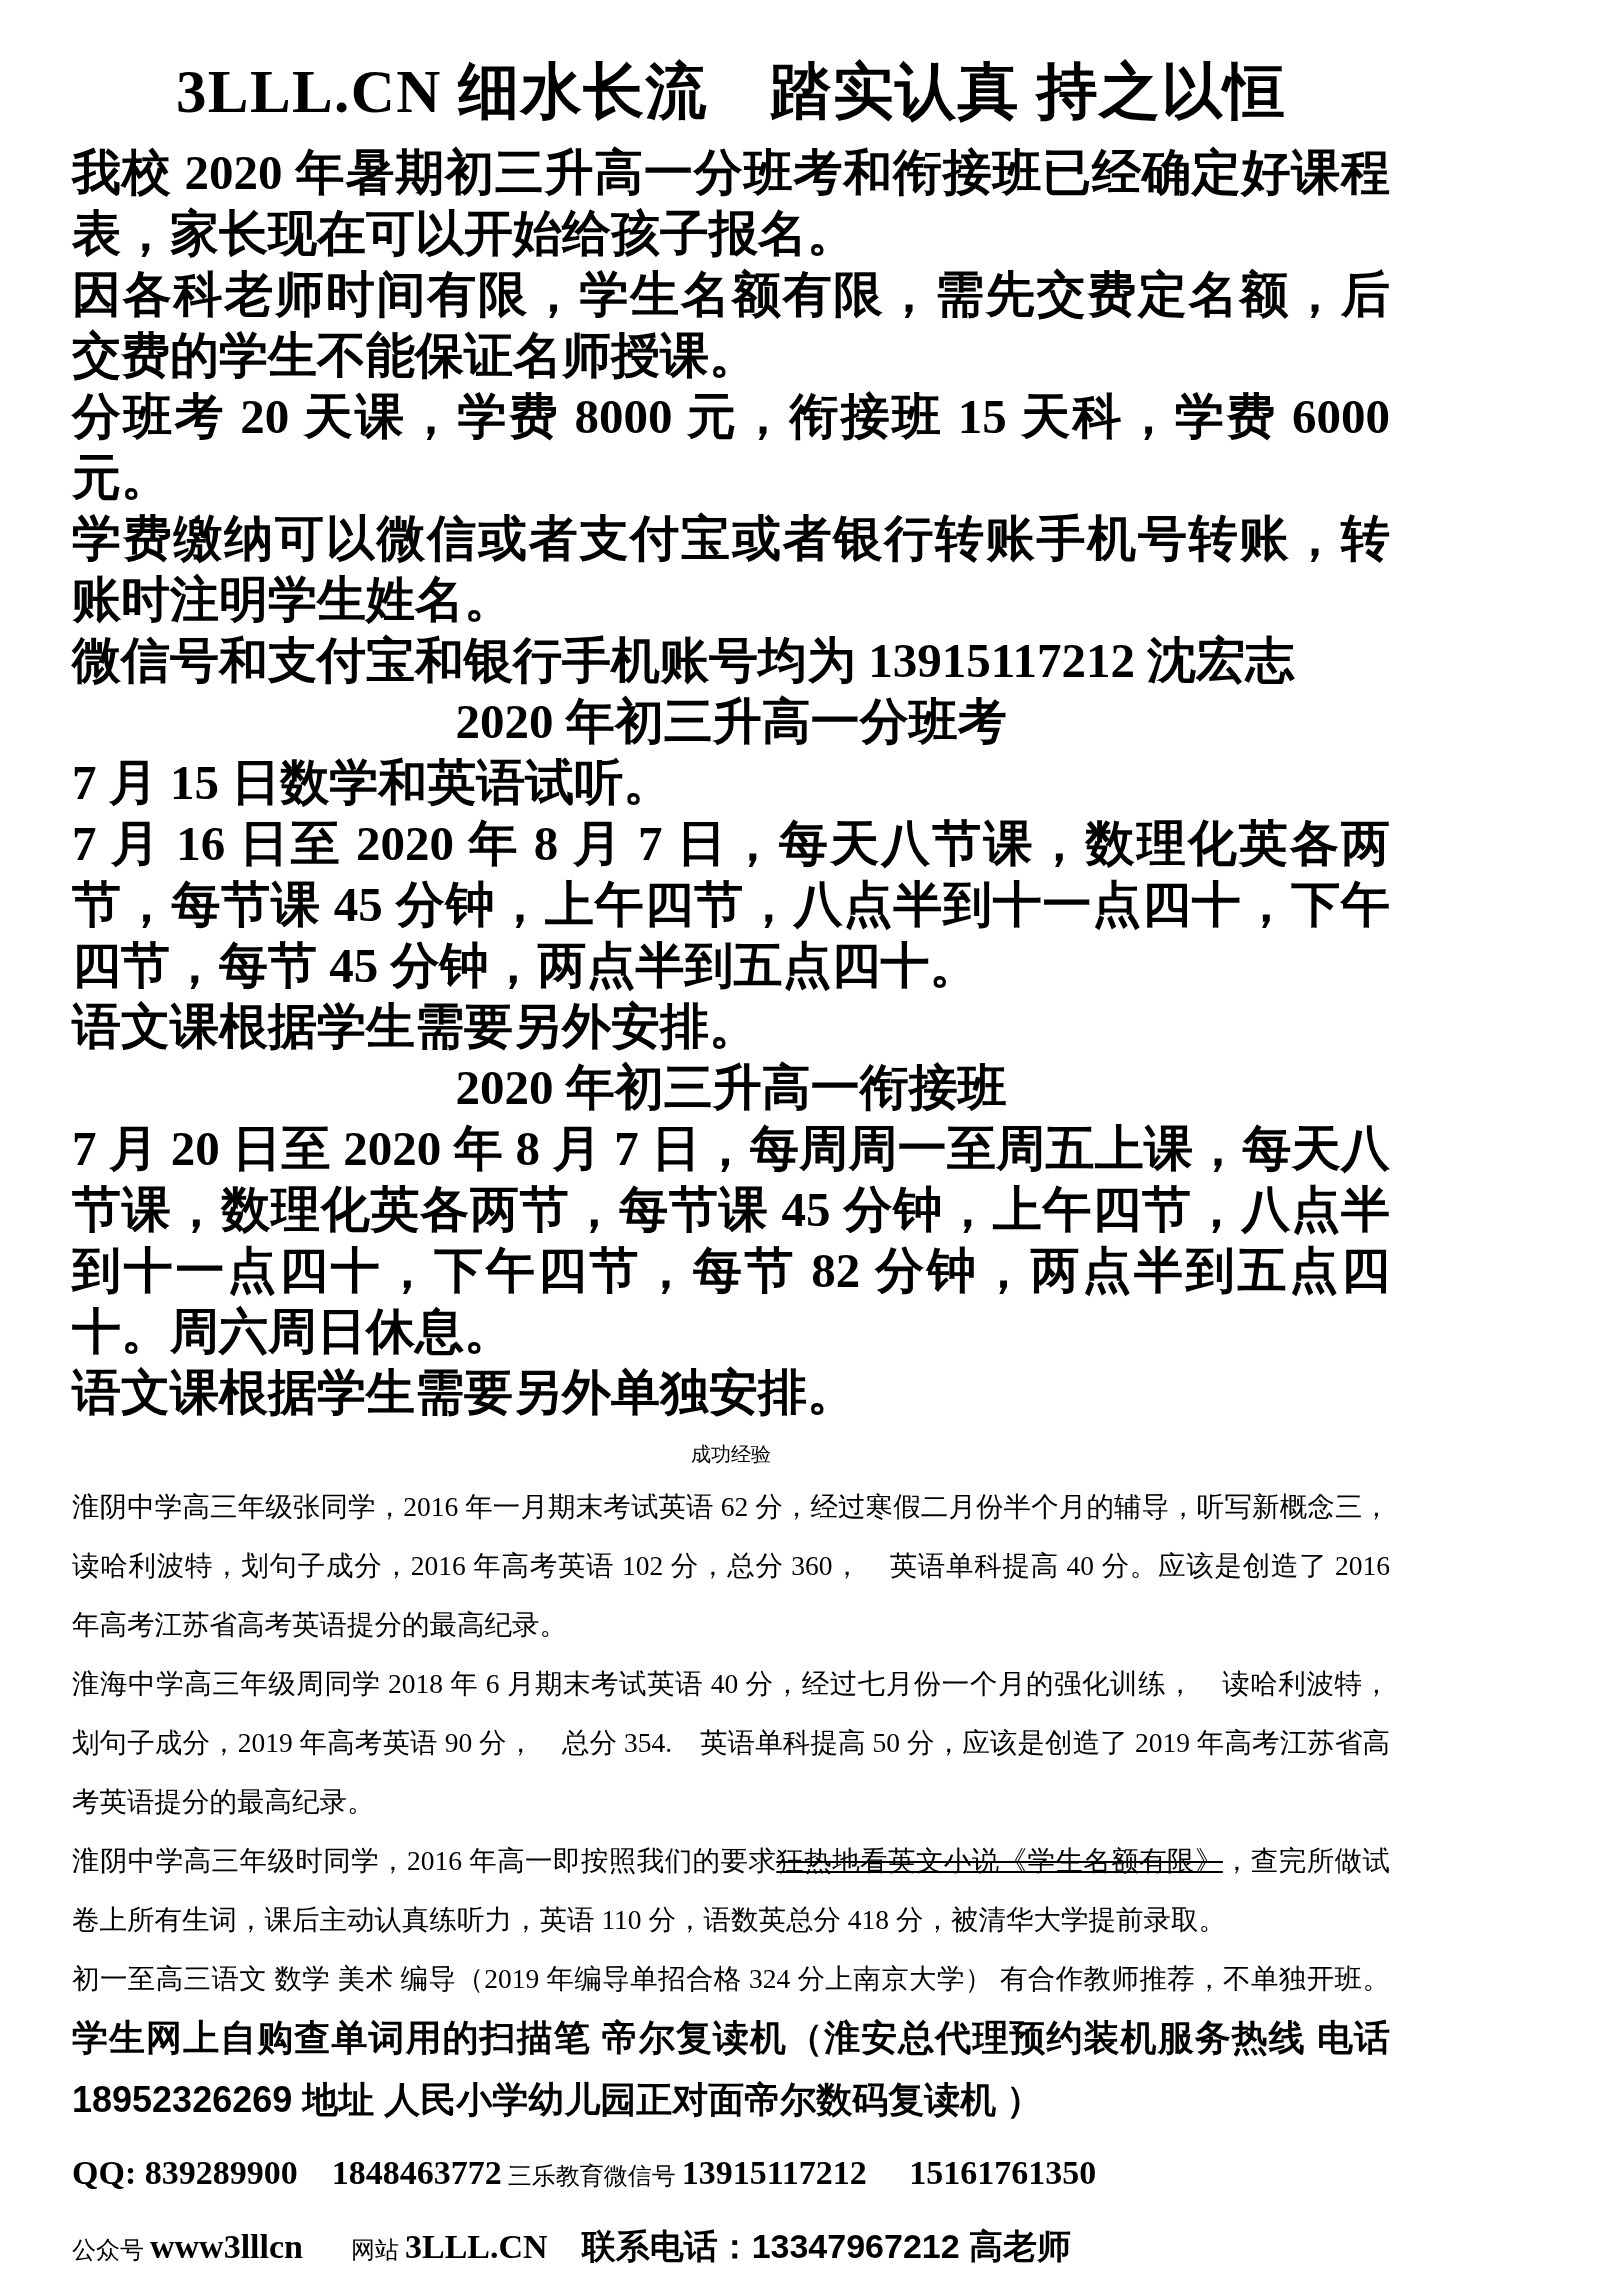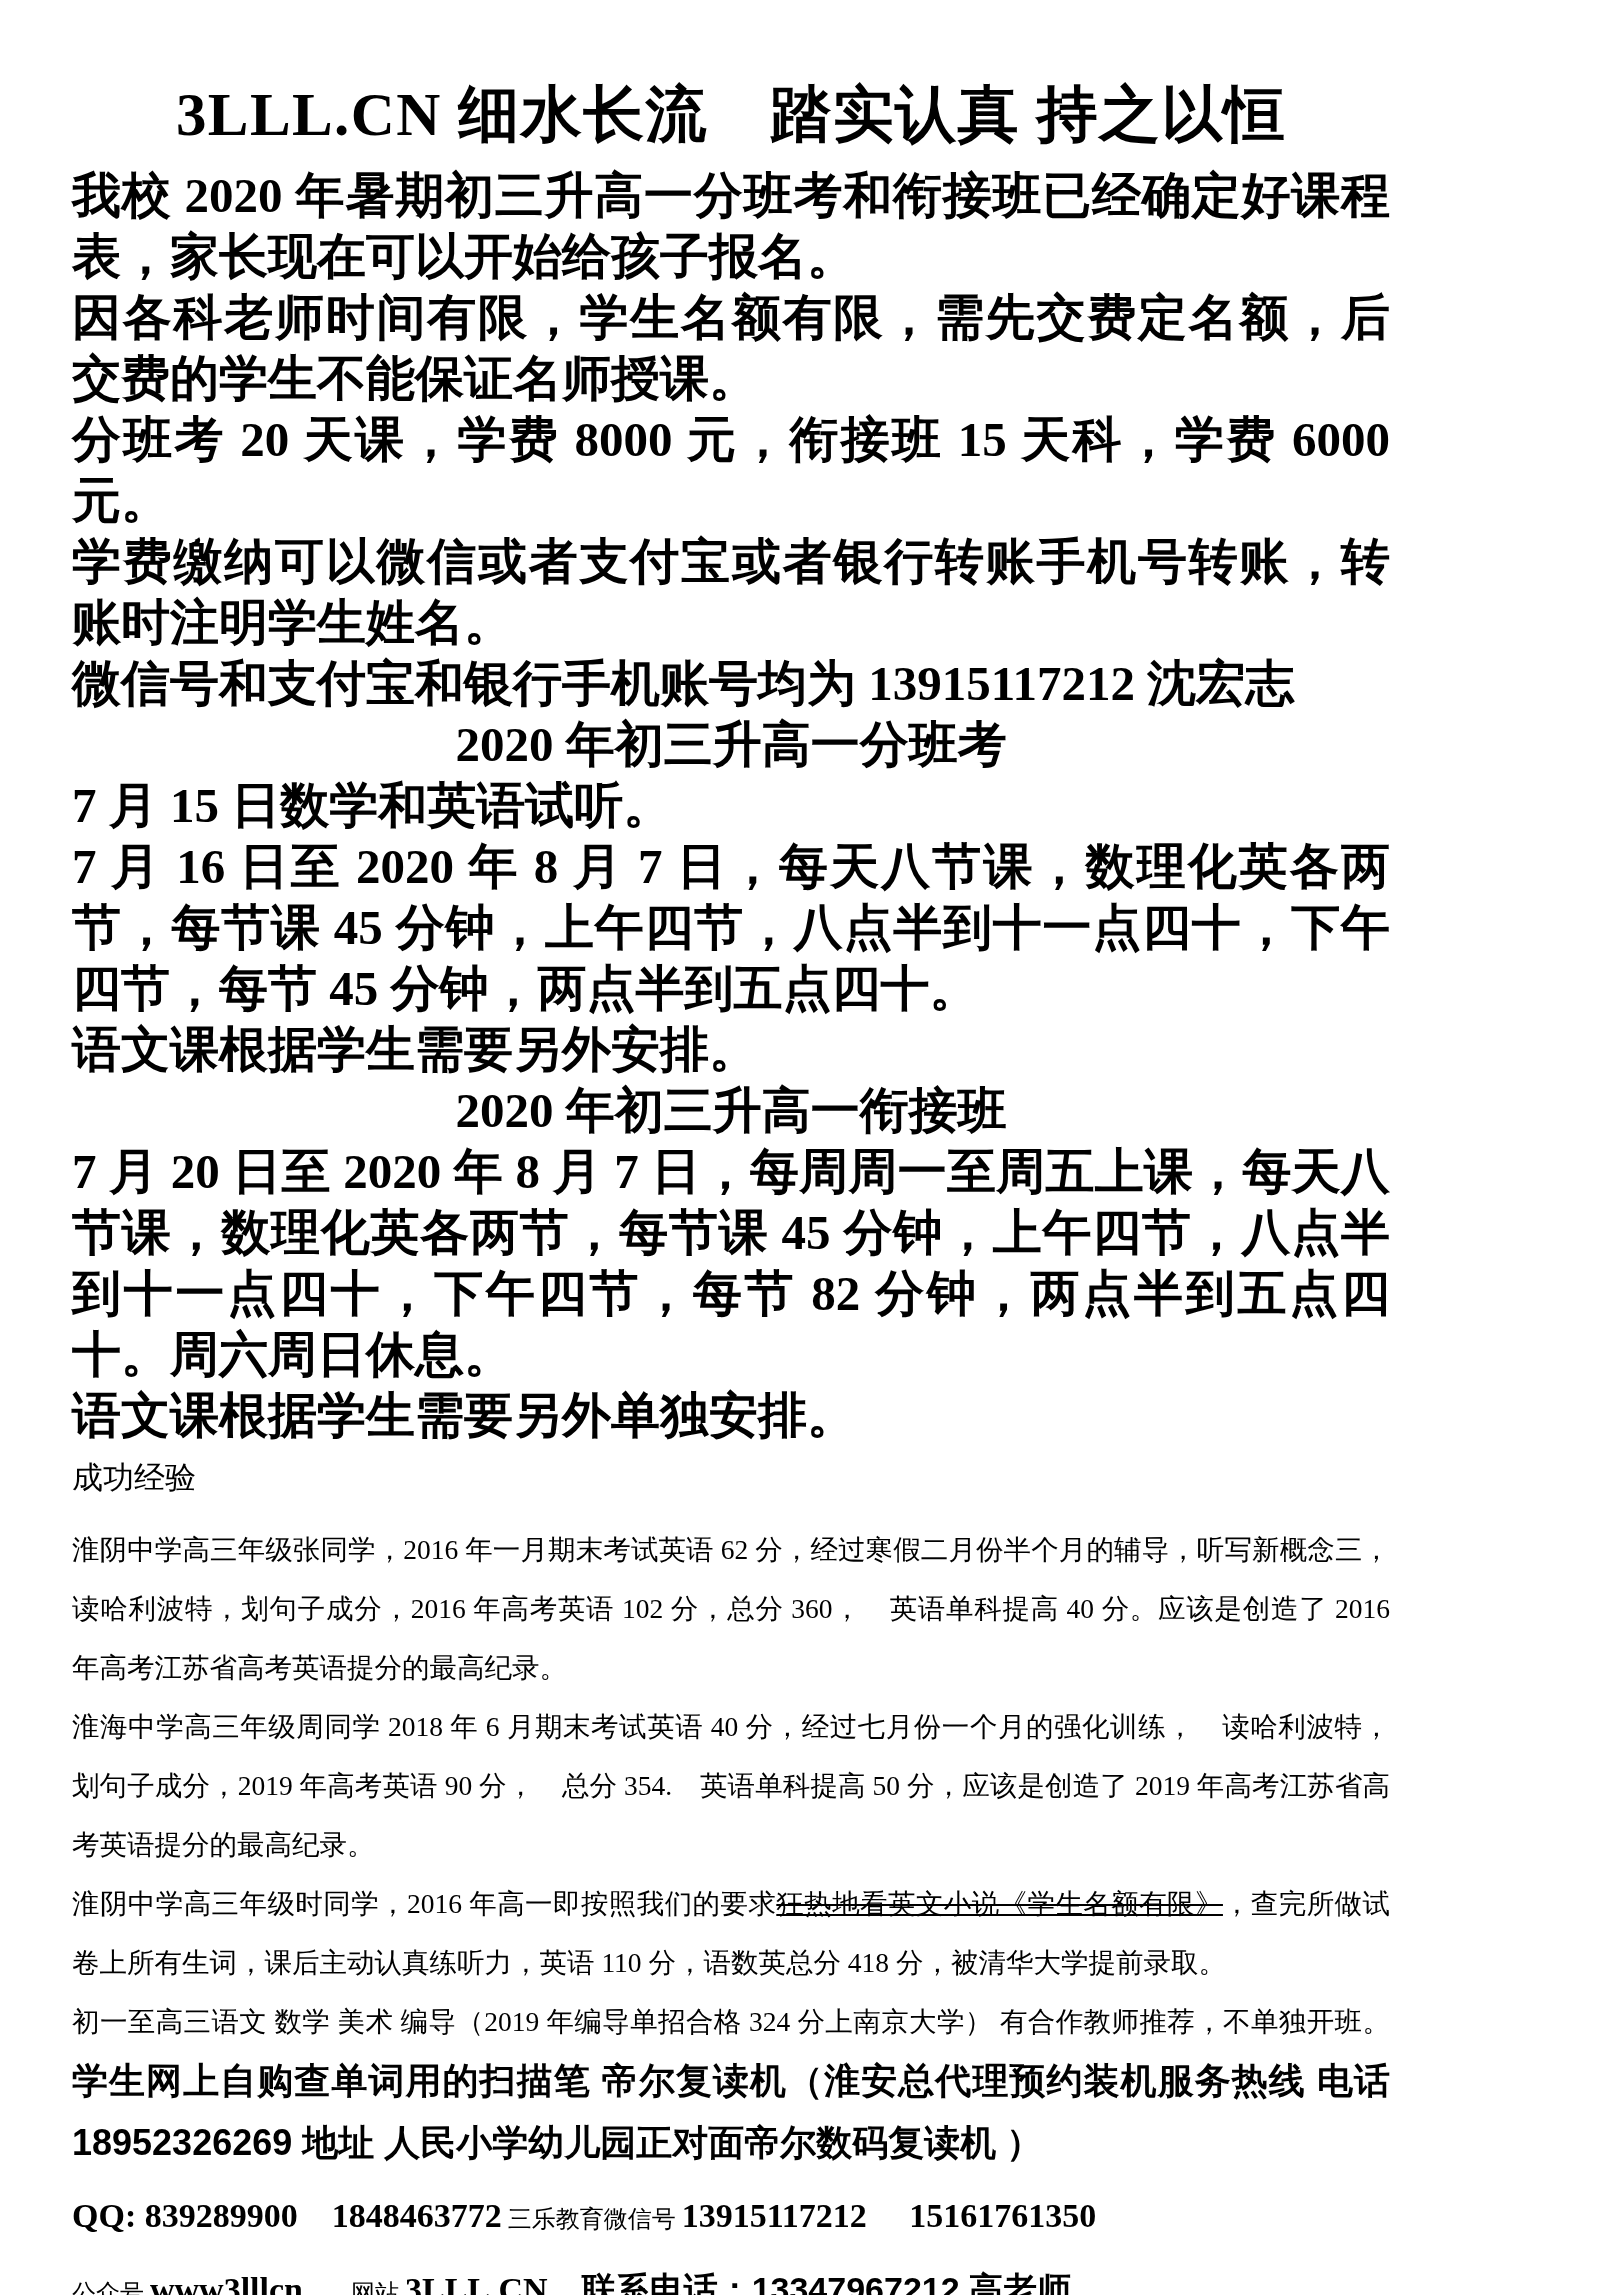--- a/index.html
+++ b/index.html
@@ -1,20 +1,20 @@
 <!DOCTYPE html>
 <html lang="zh" style="font-size:11.6px"><head>
 <meta charset="utf-8">
 <style>
   html,body { margin:0; padding:0; background:#ffffff; color:#000000; }
   body { width:1621px; height:2295px; position:relative; }
   .page {
     box-sizing:border-box;
     width:1462px; height:2295px;
-    padding:75px 72px 0 72px;
+    padding:52px 72px 0 72px;
     background:#ffffff;
     overflow:hidden;
   }
   .title {
     margin:0 0 10px 0;
     font-family:"Liberation Serif","DejaVu Serif",serif;
     font-weight:bold;
     font-size:61px;
     line-height:80px;
     text-align:center;
@@ -25,26 +25,26 @@
     margin:0;
     font-family:"Liberation Serif","DejaVu Serif",serif;
     font-weight:bold;
     font-size:49px;
     line-height:61px;
     text-align:justify;
     text-justify:inter-character;
   }
   .center { text-align:center; }
   .success-heading {
-    margin:10px 0 21px 0;
+    margin:10px 0 1px 0;
     font-family:"Liberation Sans","DejaVu Sans",sans-serif;
     font-weight:normal;
-    font-size:31px;
+    font-size:20px;
     line-height:43px;
-    text-align:left;
+    text-align:center;
   }
   .small-p {
     margin:0;
     font-family:"Liberation Serif","DejaVu Serif",serif;
     font-weight:normal;
     font-size:27.5px;
     line-height:59px;
     text-align:justify;
     text-justify:inter-character;
   }

